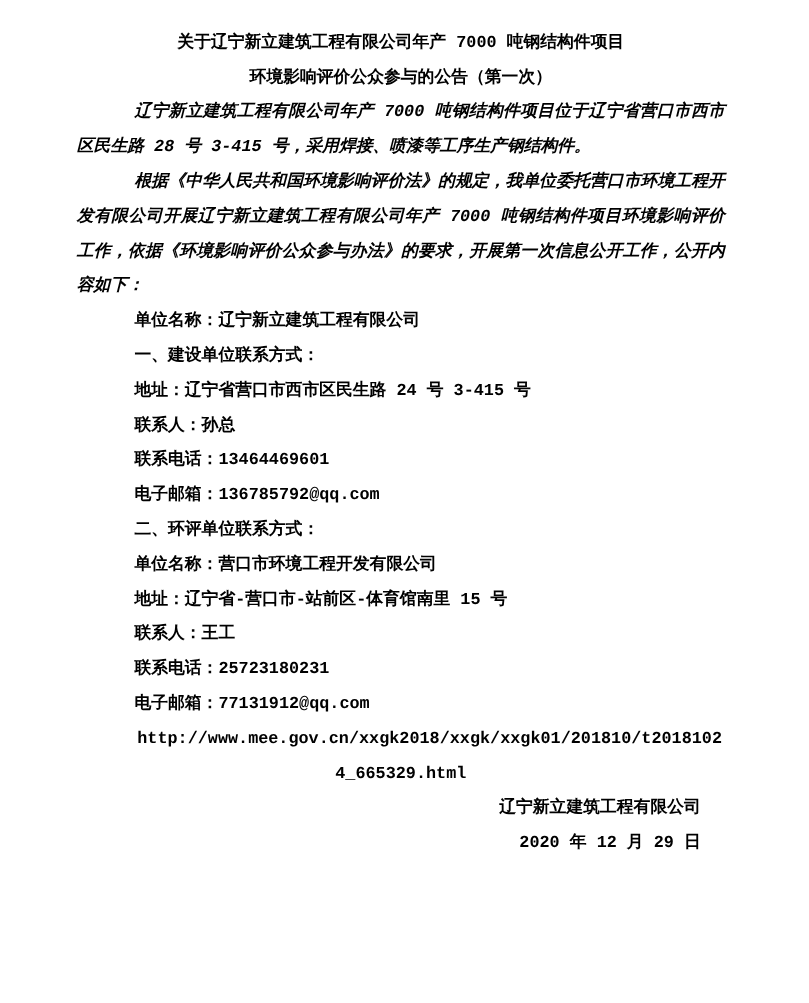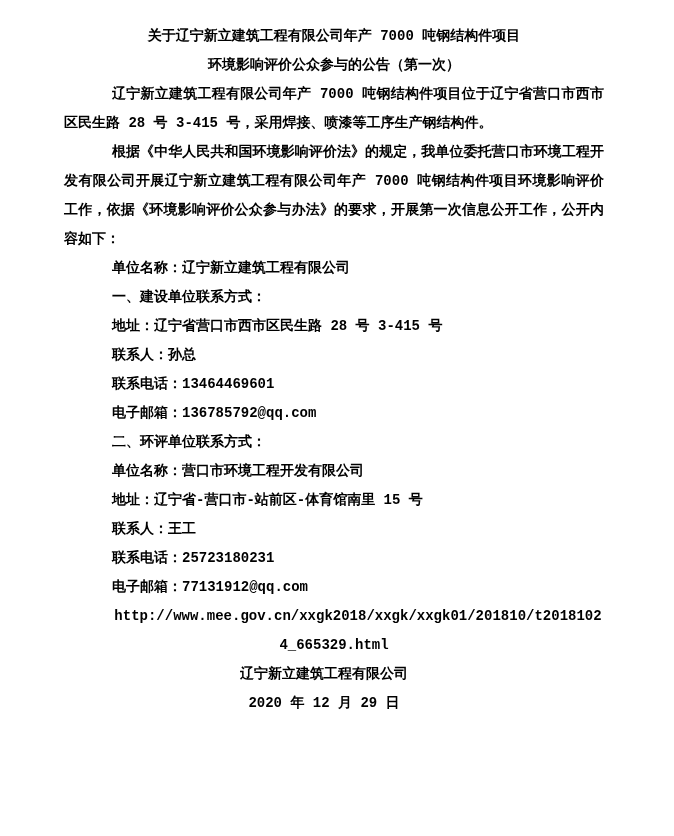--- a/index.html
+++ b/index.html
@@ -25,49 +25,50 @@
     margin:0;
     line-height:29px;
     white-space:normal;
   }
   .title-line{
     text-align:center;
   }
   .para{
     text-indent:48px;
     text-align:justify;
+    font-style:italic;
   }
   .field-line{
     padding-left:48px;
   }
   .url-line{
     text-indent:48px;
     word-break:break-all;
     text-align:center;
   }
   .signature{
-    text-align:center;
+    text-align:right;
     padding-right:20px;
   }
 </style>
 </head>
 <body>
 
 <div class="page">
 
   <p class="line title-line">关于辽宁新立建筑工程有限公司年产 7000 吨钢结构件项目</p>
   <p class="line title-line">环境影响评价公众参与的公告（第一次）</p>
 
   <p class="line para">辽宁新立建筑工程有限公司年产 7000 吨钢结构件项目位于辽宁省营口市西市区民生路 28 号 3-415 号，采用焊接、喷漆等工序生产钢结构件。</p>
 
   <p class="line para">根据《中华人民共和国环境影响评价法》的规定，我单位委托营口市环境工程开发有限公司开展辽宁新立建筑工程有限公司年产 7000 吨钢结构件项目环境影响评价工作，依据《环境影响评价公众参与办法》的要求，开展第一次信息公开工作，公开内容如下：</p>
 
   <p class="line field-line">单位名称：辽宁新立建筑工程有限公司</p>
   <p class="line field-line">一、建设单位联系方式：</p>
-  <p class="line field-line">地址：辽宁省营口市西市区民生路 28 号 3-415 号</p>
+  <p class="line field-line">地址：辽宁省营口市西市区民生路 24 号 3-415 号</p>
   <p class="line field-line">联系人：孙总</p>
   <p class="line field-line">联系电话：13464469601</p>
   <p class="line field-line">电子邮箱：136785792@qq.com</p>
 
   <p class="line field-line">二、环评单位联系方式：</p>
   <p class="line field-line">单位名称：营口市环境工程开发有限公司</p>
   <p class="line field-line">地址：辽宁省-营口市-站前区-体育馆南里 15 号</p>
   <p class="line field-line">联系人：王工</p>
   <p class="line field-line">联系电话：25723180231</p>
   <p class="line field-line">电子邮箱：77131912@qq.com</p>

